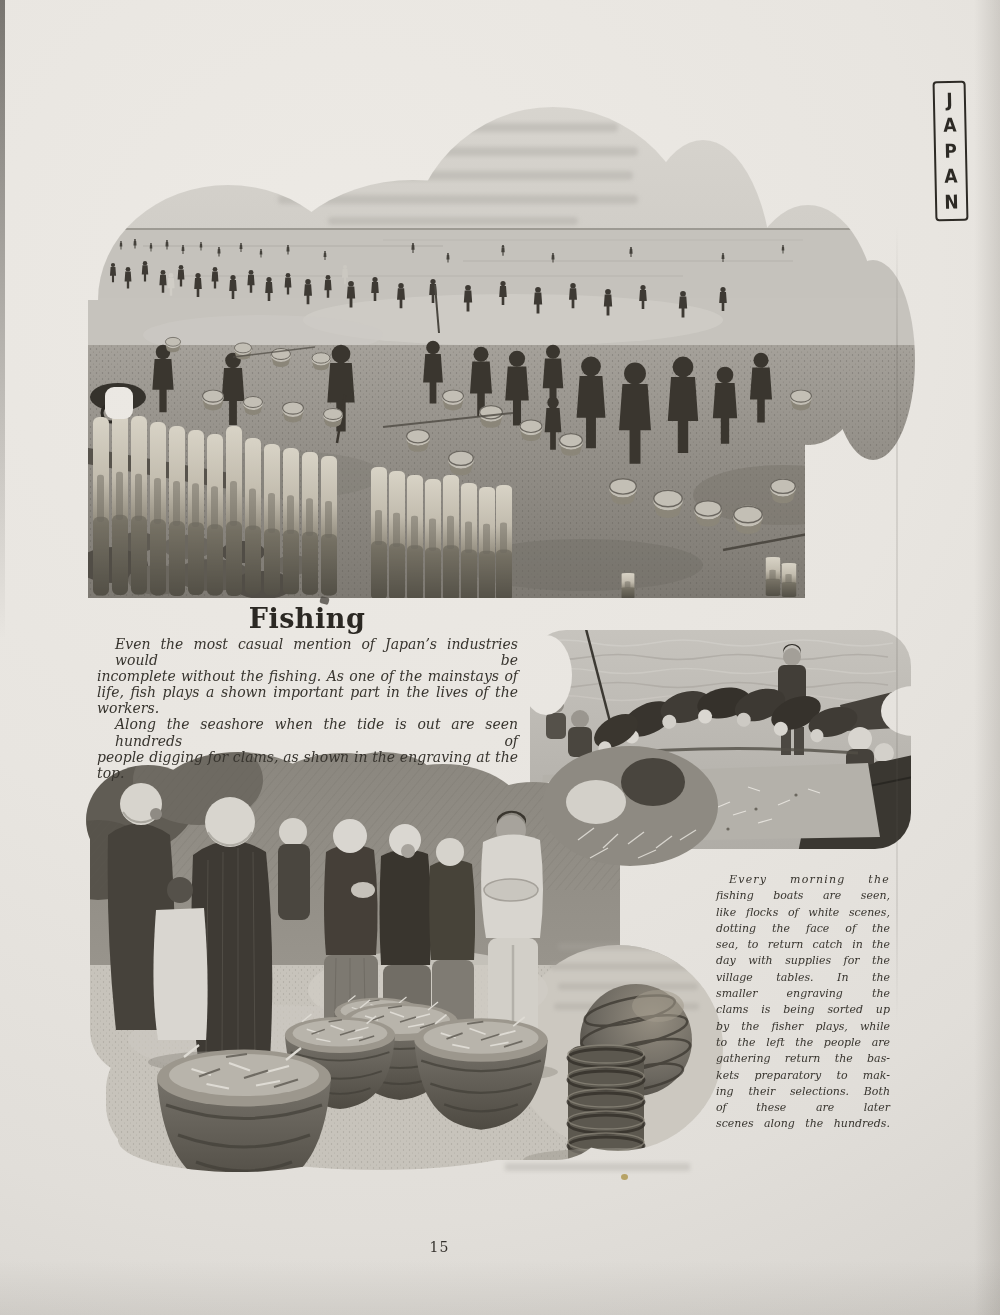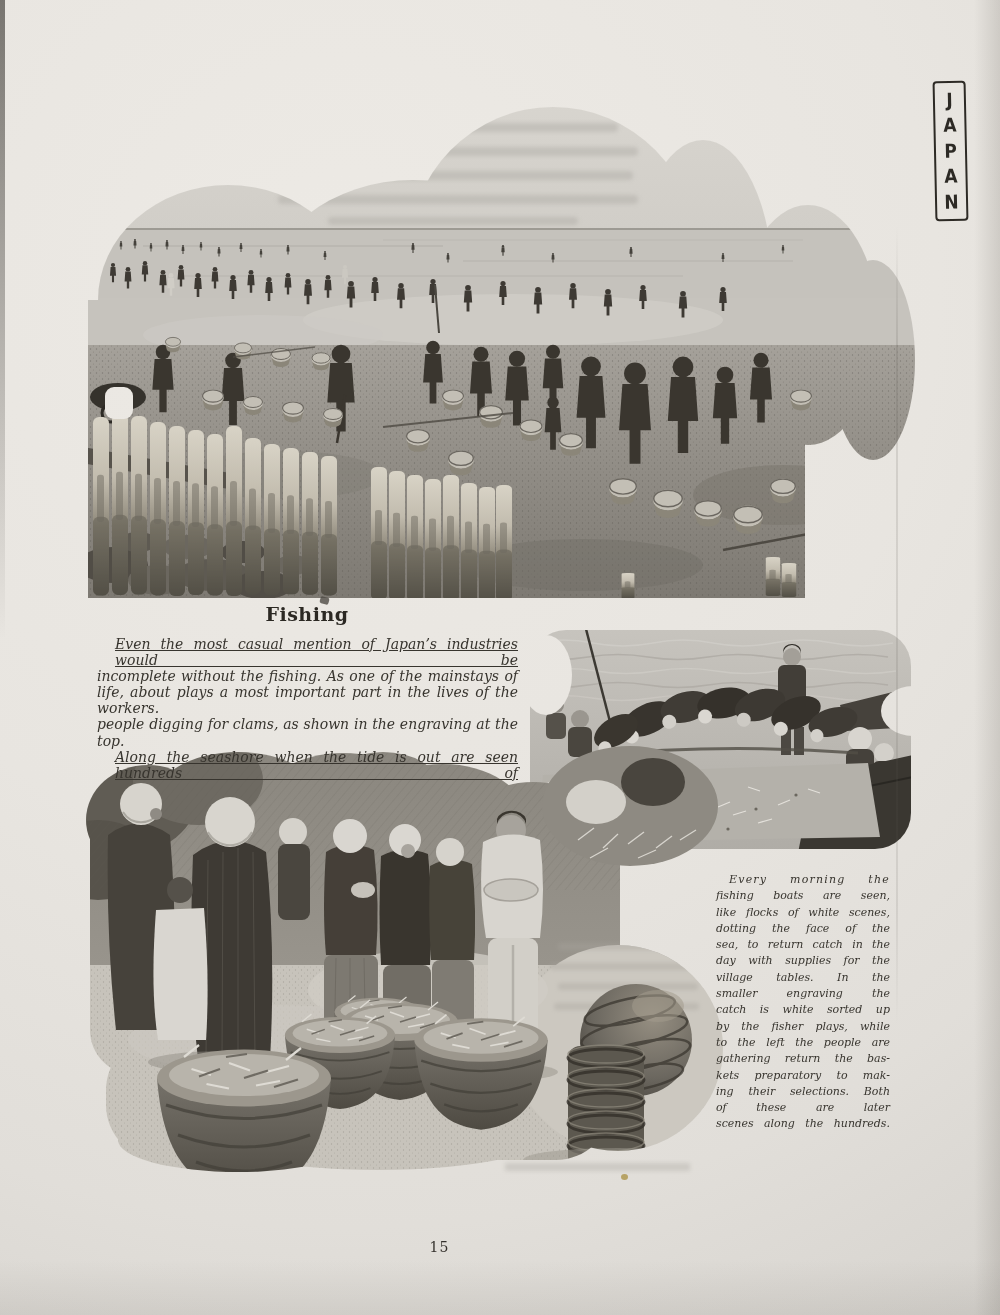--- a/index.html
+++ b/index.html
@@ -22,29 +22,29 @@
     display:flex; flex-direction:column; align-items:center; justify-content:space-evenly;
     font-family:"DejaVu Sans", sans-serif; font-weight:bold; font-size:17px; color:#2d2a25; }
   .japan-label span { line-height:1; transform:scaleY(1.12); }
 
   .photo { position:absolute; display:block; }
   .photo-top    { left:83px;  top:95px;  width:837px; height:505px; }
   .photo-right  { left:528px; top:627px; width:385px; height:226px; }
   .photo-bottom { left:78px;  top:740px; width:648px; height:432px; }
 
   .heading { position:absolute; left:97px; top:603px; width:420px; text-align:center;
-    font-size:19px; font-weight:bold; letter-spacing:.5px; color:#2b2823; }
+    font-size:27px; font-weight:bold; letter-spacing:.5px; color:#2b2823; }
 
   .intro { position:absolute; left:97px; top:636px; width:421px;
     font-style:italic; font-size:14px; line-height:16.1px; color:#37342e; }
   .intro .line { text-align:justify; text-align-last:justify; }
   .bodytext { position:absolute; left:716px; top:872px; width:174px;
     font-style:italic; font-size:11px; line-height:16.3px; color:#37342e; }
   .bodytext .line { text-align:justify; text-align-last:justify; }
-  .indent { padding-left:18px;text-decoration:underline; }
+  .indent { padding-left:18px; }
   .indent-sm { padding-left:13px; letter-spacing:1.2px; }
 
   .pagenum { position:absolute; left:0; top:1239px; width:879px; text-align:center;
     font-size:14px; letter-spacing:1px; color:#34312c; }
 
   .ink-speck { position:absolute; left:320px; top:597px; width:9px; height:7px;
     background:#4e4a43; border-radius:2px; transform:rotate(15deg); opacity:.8; }
   .ghost-line { position:absolute; left:505px; top:1163px; width:185px; height:8px;
     background:#b3b0aa; filter:blur(2px); opacity:.45; }
   .gold-fleck { position:absolute; left:621px; top:1174px; width:7px; height:6px;
@@ -582,35 +582,35 @@
       <ellipse cx="540" cy="420" rx="95" ry="12" fill="#9b978e" opacity=".5"></ellipse>
     </g>
   </svg>
 
   <div class="heading">Fishing</div>
   <div class="ink-speck"></div>
 
   <div class="intro">
     <div class="line indent">Even the most casual mention of Japan’s industries would be</div>
     <div class="line">incomplete without the fishing.  As one of the mainstays of</div>
-    <div class="line">life, about plays a most important part in the lives of the workers.</div>
+    <div class="line">life, fish plays a shown important part in the lives of the workers.</div>
+    <div class="line indent">Along the seashore when the tide is out are seen hundreds of</div>
     <div class="line">people digging for clams, as shown in the engraving at the top.</div>
-    <div class="line indent">Along the seashore when the tide is out are seen hundreds of</div>
   </div>
 
   <div class="bodytext">
     <div class="line indent-sm">Every morning the</div>
     <div class="line">fishing boats are seen,</div>
     <div class="line">like flocks of white scenes,</div>
     <div class="line">dotting the face of the</div>
     <div class="line">sea, to return catch in the</div>
     <div class="line">day with supplies for the</div>
     <div class="line">village tables.  In the</div>
     <div class="line">smaller engraving the</div>
-    <div class="line">catch is white sorted up</div>
+    <div class="line">clams is being sorted up</div>
     <div class="line">by the fisher plays, while</div>
     <div class="line">to the left the people are</div>
     <div class="line">gathering return the bas-</div>
     <div class="line">kets preparatory to mak-</div>
     <div class="line">ing their selections. Both</div>
     <div class="line">of these are later</div>
     <div class="line">scenes along the hundreds.</div>
   </div>
 
   <div class="japan-label">

